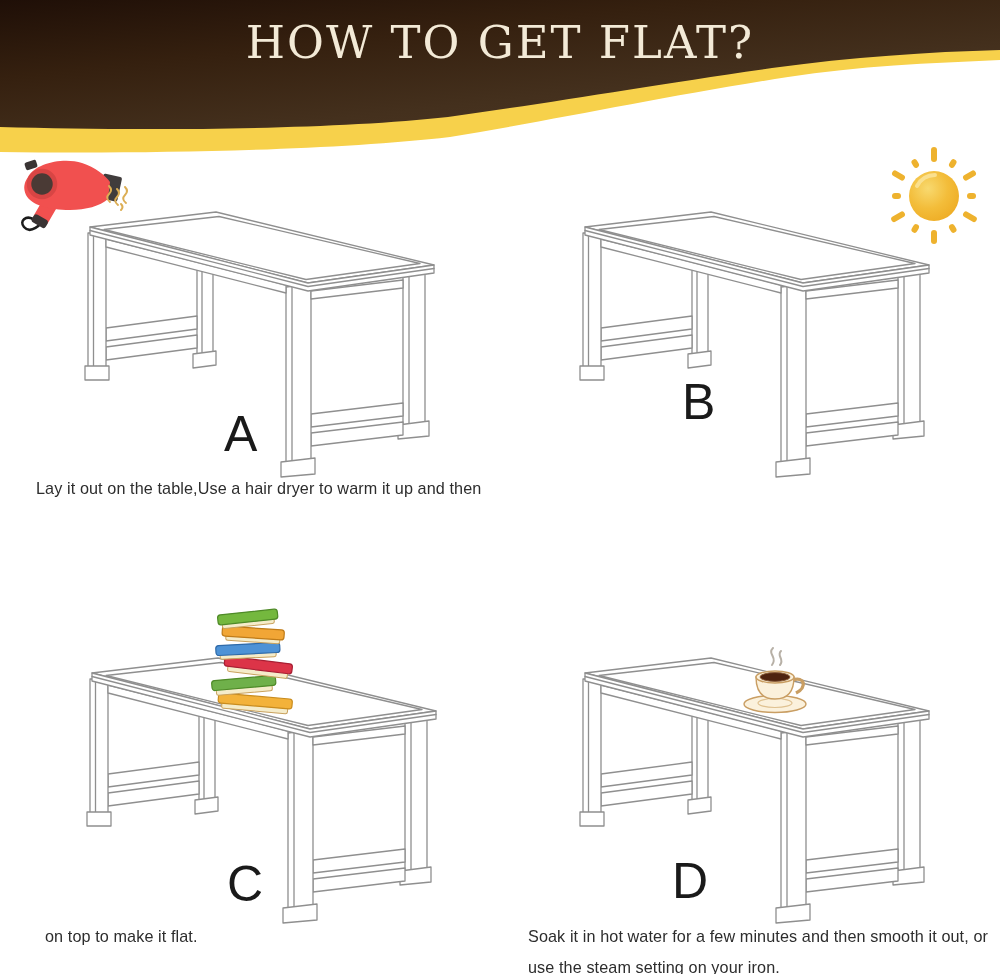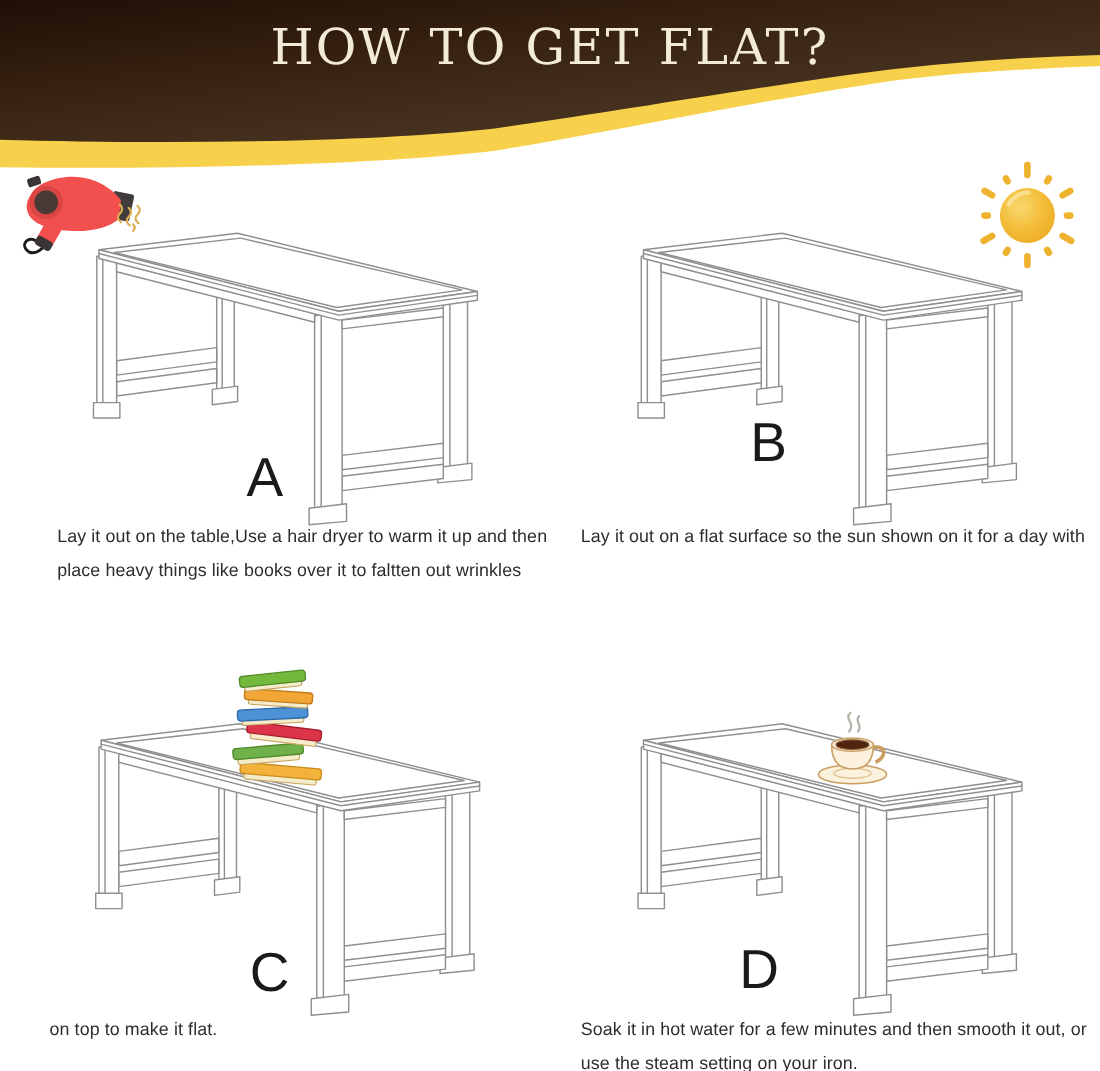--- a/index.html
+++ b/index.html
@@ -102,23 +102,22 @@
 
     <g fill="none" stroke="#dcae54" stroke-width="2" stroke-linecap="round">
       <path d="M95,30 q4,4 0,8 q-4,4 1,8"></path>
       <path d="M103,33 q4,4 0,8 q-4,4 1,8"></path>
       <path d="M111,31 q4,4 0,8 q-4,4 1,8"></path>
       <path d="M107,48 q3,3 0,6"></path>
     </g>
   </svg>
 
   <div class="method-label" style="left:224px;top:409px">A</div>
-  <div class="desc" style="left:52px;top:473px">
+  <div class="desc" style="left:36px;top:473px">
     <div>Lay it out on the table,Use a hair dryer to warm it up and then</div>
-    <div>place heavy things like books over it to faltten out wrinkles</div>
   </div>
 
   <svg class="table-svg" style="left:575px;top:195px" width="360" height="290" viewBox="0 0 360 290">
     <use href="#tbl"></use>
   </svg>
 
   <svg class="icon-svg" style="left:884px;top:144px" width="100" height="100" viewBox="0 0 100 100">
     <defs>
       <radialGradient id="sunGrad" cx="0.38" cy="0.35" r="0.8">
         <stop offset="0" stop-color="#f8d96f"></stop>
@@ -139,21 +138,20 @@
       <rect x="47" y="10" width="6" height="9" rx="3" transform="rotate(270 50 52)"></rect>
       <rect x="47" y="4" width="6" height="14" rx="3" transform="rotate(300 50 52)"></rect>
       <rect x="47" y="10" width="6" height="9" rx="3" transform="rotate(330 50 52)"></rect>
     </g>
     <circle cx="50" cy="52" r="25" fill="url(#sunGrad)"></circle>
     <path d="M33,42 a21,21 0 0 1 18,-11" fill="none" stroke="#fae49a" stroke-width="4" stroke-linecap="round" opacity="0.85"></path>
   </svg>
 
   <div class="method-label" style="left:682px;top:377px">B</div>
   <div class="desc" style="left:528px;top:473px">
-    <div>Lay it out on a flat surface so the sun shown on it for a day with</div>
   </div>
 
   <svg class="table-svg" style="left:82px;top:641px" width="360" height="290" viewBox="0 0 360 290">
     <use href="#tbl"></use>
   </svg>
 
   <svg class="icon-svg" style="left:208px;top:600px" width="96" height="118" viewBox="0 0 96 118">
 
     <g transform="rotate(5 47 104)">
       <rect x="14" y="102" width="66" height="9" rx="2" fill="#f5ecca" stroke="#c9a25e"></rect>

